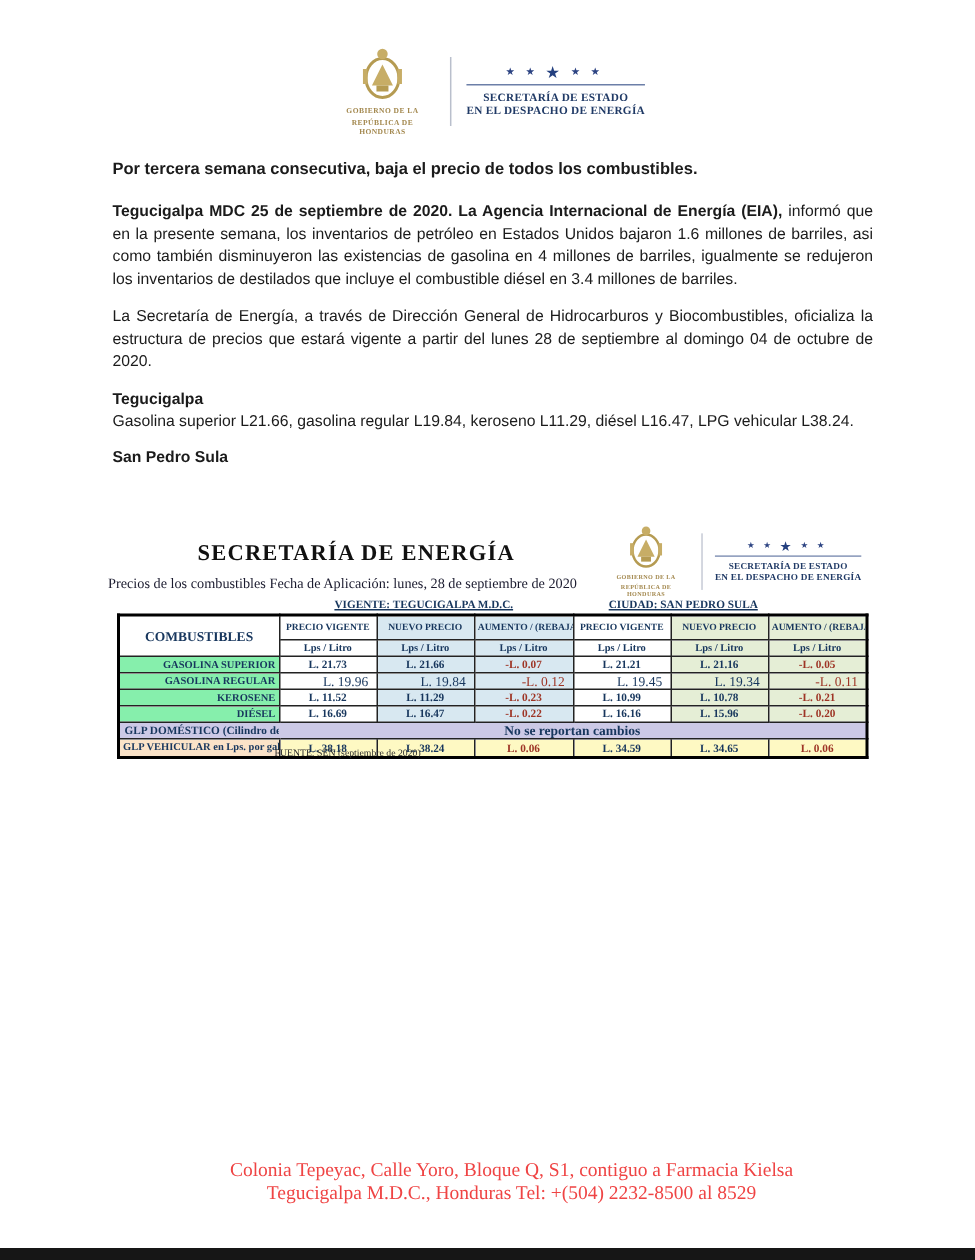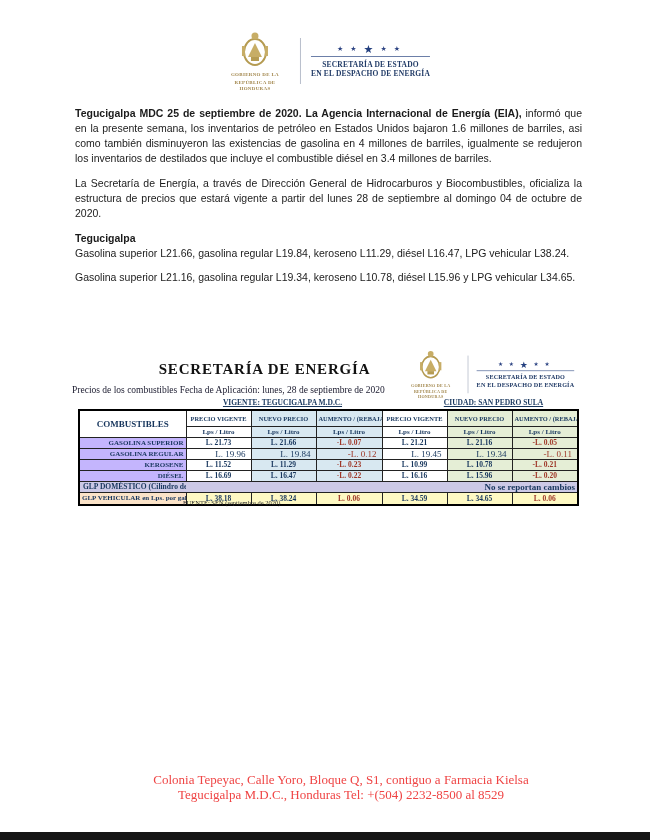--- a/index.html
+++ b/index.html
@@ -25,47 +25,47 @@
 
   
   .body-text { position:absolute; top:106px; left:75px; width:507px; font-size:10.5px; line-height:15px; color:#1b1b1b; }
   .headline { font-weight:bold; font-size:11px; margin-bottom:13px; }
   .body-text p { text-align:justify; margin-bottom:10px; }
   .lead-bold { font-weight:bold;margin-top:24px; }
   .city-heading { font-weight:bold; margin-top:2px; }
   .price-line { margin-bottom:9px; }
 
   
-  .tbl-title { position:absolute; top:361px; left:92px; width:345px; text-align:center;
+  .tbl-title { position:absolute; top:361px; left:65px; width:345px; text-align:center;
     font-family:"Liberation Serif", serif; font-weight:bold; font-size:15px; letter-spacing:.8px; color:#111; }
   .tbl-subtitle { position:absolute; top:385px; left:72px; width:345px; text-align:left;
     font-family:"Liberation Serif", serif; font-size:9.5px; color:#1a1a2e; }
   .city-hdr { position:absolute; top:398px; font-family:"Liberation Serif", serif; font-weight:bold;
     font-size:7.5px; color:#17365d; text-align:center; }
   .city-hdr span { text-decoration:underline; }
   .city-hdr.c1 { left:185px; width:195px; }
-  .city-hdr.c2 { left:396px; width:195px; }
+  .city-hdr.c2 { left:358px; width:195px; }
 
   table.prices { position:absolute; top:409px; left:78px; width:499px; border-collapse:collapse; table-layout:fixed;
     font-family:"Liberation Serif", serif; color:#17365d; }
   table.prices td, table.prices th { border:1px solid #222; padding:0 2px; overflow:hidden; white-space:nowrap; vertical-align:middle; }
   table.prices { border:2px solid #000; }
   th.fuel-hd { font-size:9px; font-weight:bold; text-align:center; background:#fff; }
   th.col-hd { font-size:6.4px; font-weight:bold; text-align:center; height:16px; }
   td.unit { font-size:7px; font-weight:bold; text-align:center; height:11px; }
-  td.flabel { font-size:7px; font-weight:bold; text-align:right; height:11px; background:#c4b5fd; }
+  td.flabel { font-size:7px; font-weight:bold; text-align:right; height:11px; background:#86efac; }
   td.val { font-size:7.5px; font-weight:bold; text-align:center; }
   td.chg { color:#9e3526; }
   tr.row-alt td.val { font-weight:normal; font-size:9px; text-align:right; padding-right:5px; }
   .bg-blue { background:#d8e8f1; }
   .bg-green { background:#e5eed6; }
   .bg-white { background:#ffffff; }
   tr.glp-dom td { background:#ccc9e6; font-size:7.5px; font-weight:bold; height:11px; }
   tr.glp-dom td.dom-label { border-right:none; text-align:left; padding-left:3px; }
-  tr.glp-dom td.dom-note { border-left:none; text-align:right; font-size:9px; color:#17365d; }
+  tr.glp-dom td.dom-note { border-left:none; text-align:center; font-size:9px; color:#17365d; }
   tr.glp-veh td { background:#fef9c3; height:13px; }
   tr.glp-veh td.flabel { background:#fbe3c8; font-size:7px; }
   .src-note { position:absolute; top:499px; left:183px; font-family:"Liberation Serif", serif; font-size:6.5px; color:#2b2b2b; }
 
   
   .footer { position:absolute; top:772px; left:16px; width:100%; text-align:center;
     font-family:"Liberation Serif", serif; font-size:13px; line-height:15px; color:#ef4444; }
 
   .bottom-bar { position:absolute; left:0; bottom:0; width:100%; height:8px; background:#161616; }
 </style>
@@ -98,25 +98,26 @@
           <span>★</span>
         </div>
         <div class="rule"></div>
         <div class="sec-text">SECRETARÍA DE ESTADO</div>
         <div class="sec-text">EN EL DESPACHO DE ENERGÍA</div>
       </div>
     </div>
   </div>
 
   <div class="body-text">
+    <div class="headline">Por tercera semana consecutiva, baja el precio de todos los combustibles.</div>
     <p><span class="lead-bold">Tegucigalpa MDC 25 de septiembre de 2020. La Agencia Internacional de Energía (EIA),</span><span> informó que en la presente semana, los inventarios de petróleo en Estados Unidos bajaron 1.6 millones de barriles, asi como también disminuyeron las existencias de gasolina en 4 millones de barriles, igualmente se redujeron los inventarios de destilados que incluye el combustible diésel en 3.4 millones de barriles.</span></p>
     <p>La Secretaría de Energía, a través de Dirección General de Hidrocarburos y Biocombustibles, oficializa la estructura de precios que estará vigente a partir del lunes 28 de septiembre al domingo 04 de octubre de 2020.</p>
     <div class="city-heading">Tegucigalpa</div>
     <div class="price-line">Gasolina superior L21.66, gasolina regular L19.84, keroseno L11.29, diésel L16.47, LPG vehicular L38.24.</div>
-    <div class="price-line">Gasolina superior L21.16, gasolina regular L19.34, keroseno L10.78, diésel L15.96 y LPG vehicular L34.65.</div>
+    <div class="city-heading">San Pedro Sula</div>
   </div>
 
   <div class="tbl-title">SECRETARÍA DE ENERGÍA</div>
   <div class="tbl-subtitle">Precios de los combustibles Fecha de Aplicación:  lunes, 28 de septiembre de 2020</div>
 
   <div class="table-logo-wrap">
     <div class="gov-logo">
       <div class="left-col">
         <svg width="34" height="40" viewBox="0 0 34 40">
           <ellipse cx="17" cy="22" rx="11" ry="13" fill="none" stroke="#b59b52" stroke-width="2"></ellipse>

